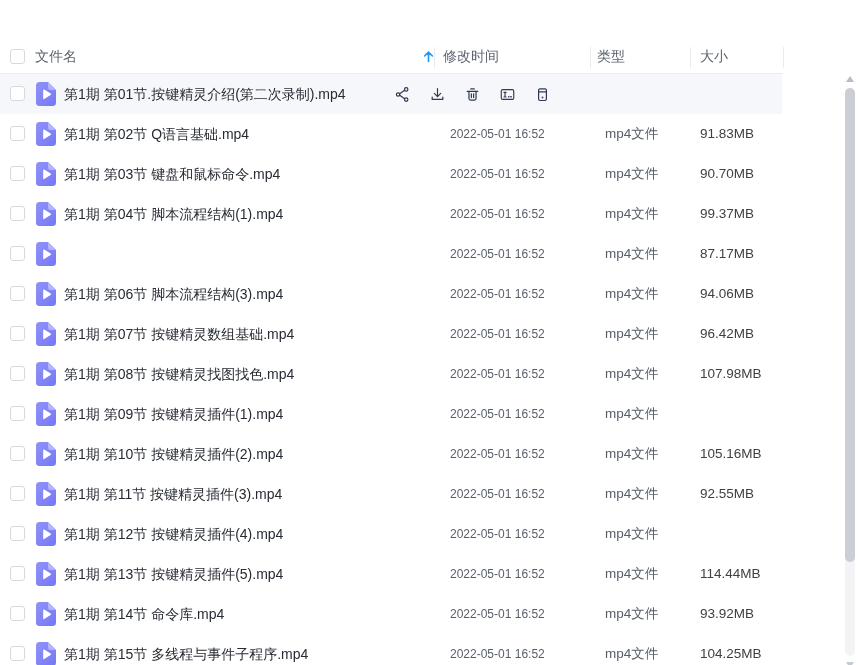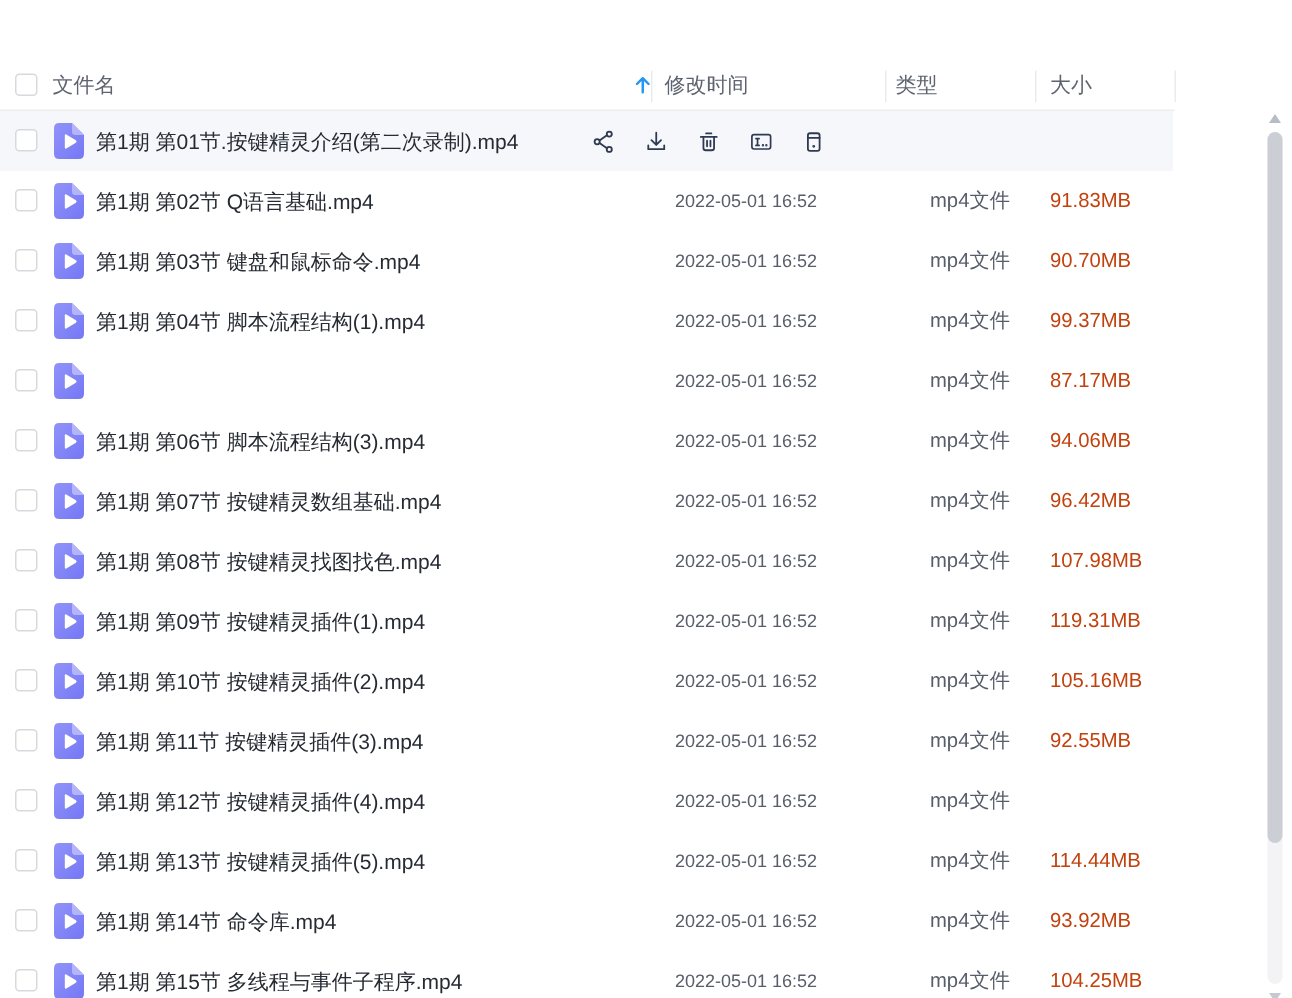--- a/index.html
+++ b/index.html
@@ -17,22 +17,22 @@
   .hdr-checkbox{left:10px;top:9px;}
   .sort-arrow{position:absolute;left:421px;top:9px;width:15px;height:15px;}
   
   .file-list{position:absolute;top:34px;left:0;width:809px;}
   .row{position:relative;width:782px;height:40px;background:#fff;}
   .row.hovered{background:#f6f7fa;}
   .row .checkbox{left:10px;top:12px;}
   .file-icon{position:absolute;left:36px;top:8px;width:20px;height:24px;}
   .fname{position:absolute;left:64px;top:0;line-height:40px;font-size:14px;color:#262b33;white-space:nowrap;}
   .fdate{position:absolute;left:450px;top:0;line-height:40px;font-size:12px;color:#575e69;white-space:nowrap;}
-  .ftype{position:absolute;left:620px;top:0;line-height:40px;font-size:13.5px;color:#575e69;white-space:nowrap;}
-  .fsize{position:absolute;left:700px;top:0;line-height:40px;font-size:13.5px;color:#c2410c;white-space:nowrap;}
+  .ftype{position:absolute;left:605px;top:0;line-height:40px;font-size:13.5px;color:#575e69;white-space:nowrap;}
+  .fsize{position:absolute;left:700px;top:0;line-height:40px;font-size:13.5px;color:#404040;white-space:nowrap;}
   .row-actions{position:absolute;left:394px;top:0;height:40px;display:flex;align-items:center;gap:18px;}
   .action-icon{width:17px;height:17px;display:block;cursor:pointer;}
   .action-icon svg{display:block;width:17px;height:17px;}
   
   .footer-bar{position:absolute;left:0;top:634px;width:861px;height:31px;background:#701a75;border-top:1px solid #f2f3f5;z-index:4;}
   .item-count{position:absolute;right:29px;top:0;line-height:29px;font-size:12.5px;color:#9ba1ac;}
   .watermark{position:absolute;left:716px;top:628px;width:142px;height:4px;opacity:.55;z-index:5;
     background:repeating-linear-gradient(90deg,#ccd0d6 0 13px,transparent 13px 21px);}
   
   .scrollbar{position:absolute;right:5px;top:32px;width:11px;height:600px;z-index:6;}
@@ -277,21 +277,20 @@
             </linearGradient>
           </defs>
           <path d="M3.5 0 H12 L20 8 V20.5 Q20 24 16.5 24 H3.5 Q0 24 0 20.5 V3.5 Q0 0 3.5 0 Z" fill="url(#pg8)"></path>
           <path d="M12 0 L20 8 H14.2 Q12 8 12 5.8 Z" fill="#b3b4fa"></path>
           <path d="M8.2 7.6 Q7.2 7 7.2 8.4 V16.2 Q7.2 17.6 8.2 17 L14.6 13.1 Q15.6 12.3 14.6 11.5 Z" fill="#ffffff"></path>
         </svg>
       </span>
       <span class="fname">第1期 第09节 按键精灵插件(1).mp4</span>
       <span class="fdate">2022-05-01 16:52</span>
       <span class="ftype">mp4文件</span>
-      <span class="fsize">119.31MB</span>
 
     </div>
       <div class="row">
       <span class="checkbox"></span>
       <span class="file-icon">
         <svg viewBox="0 0 20 24">
           <defs>
             <linearGradient id="pg9" x1="0" y1="0" x2="1" y2="1">
               <stop offset="0" stop-color="#9193f9"></stop>
                 <stop offset="1" stop-color="#7577f5"></stop>

